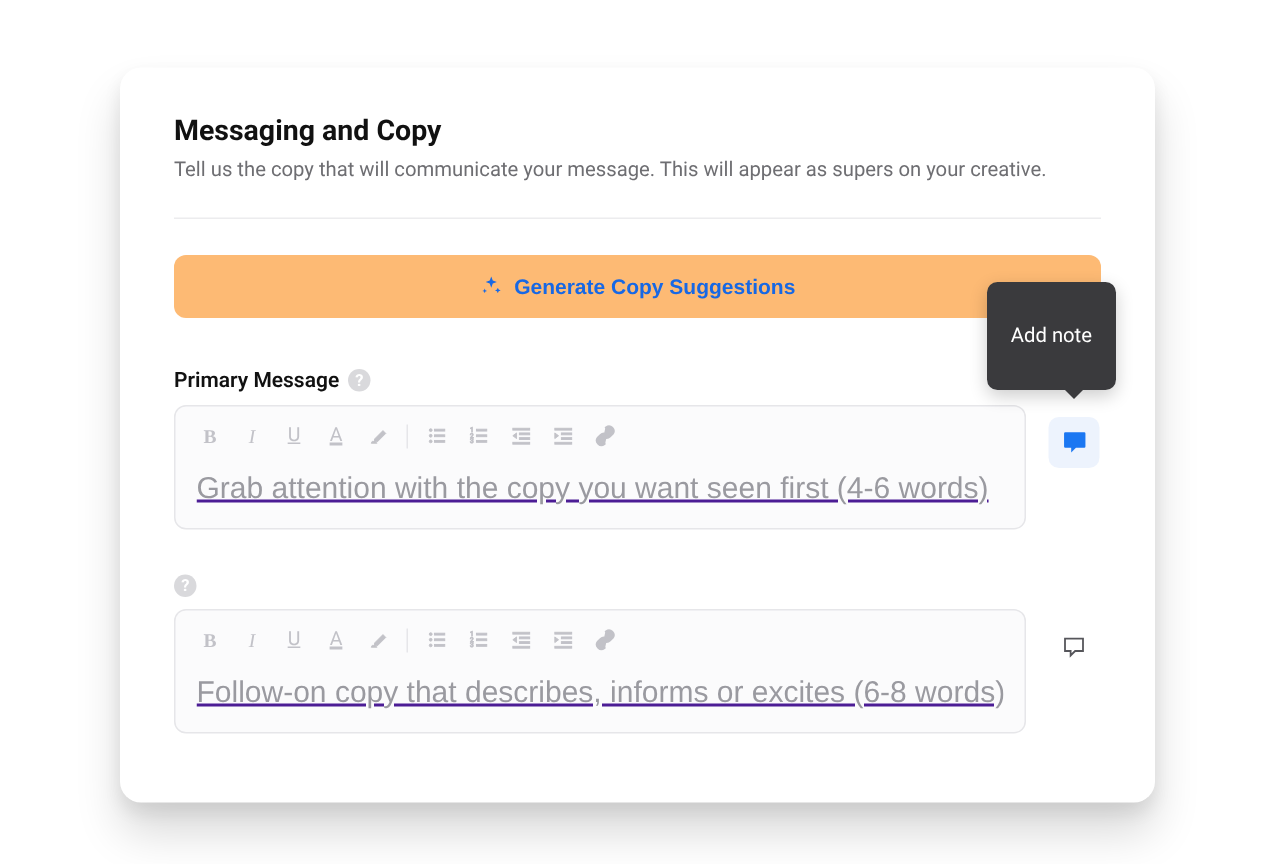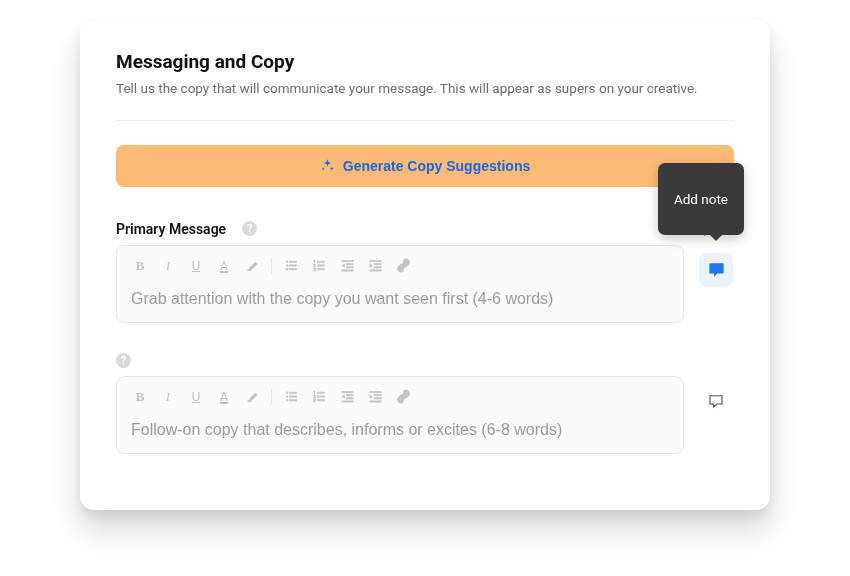--- a/index.html
+++ b/index.html
@@ -7,21 +7,21 @@
       font-family: -apple-system, BlinkMacSystemFont, "Segoe UI", Roboto, Helvetica, Arial, sans-serif;
       background: #fff;
       width: 850px;
       height: 576px;
       position: relative;
       overflow: hidden;
     }
     .card {
       position: absolute;
       left: 80px;
-      top: 20px;
+      top: 45px;
       width: 690px;
       height: 490px;
       background: #fff;
       border-radius: 14px;
       box-shadow: 0 20px 30px rgba(0,0,0,0.15), 0 6px 12px rgba(0,0,0,0.08);
       padding: 30px 36px 0 36px;
       overflow: hidden;
     }
     .card-title {
       font-size: 19px;
@@ -65,21 +65,21 @@
     }
     .field-label-row {
       display: flex;
       align-items: center;
       justify-content: space-between;
       margin-bottom: 8px;
     }
     .field-label-left {
       display: flex;
       align-items: center;
-      gap: 16px;
+      gap: 6px;
     }
     .field-label {
       font-size: 14px;
       font-weight: 600;
       color: #111;
     }
     .help-icon {
       width: 15px;
       height: 15px;
       border-radius: 50%;
@@ -130,23 +130,24 @@
       width: 1px;
       height: 16px;
       background: #e6e6e9;
       margin: 0 4px;
     }
     .editor-input {
       width: 100%;
       border: none;
       background: transparent;
       padding: 10px 14px 14px 14px;
-      font-size: 16px;
-      color: #7f1d1d;
+      font-size: 20px;
+      color: #4c1d95;
       outline: none;
+      text-decoration: underline;
     }
     .editor-input::placeholder { color: #9a9aa0; }
     .note-btn-wrap {
       position: relative;
       flex-shrink: 0;
       width: 36px;
       display: flex;
       justify-content: center;
       padding-top: 8px;
     }

